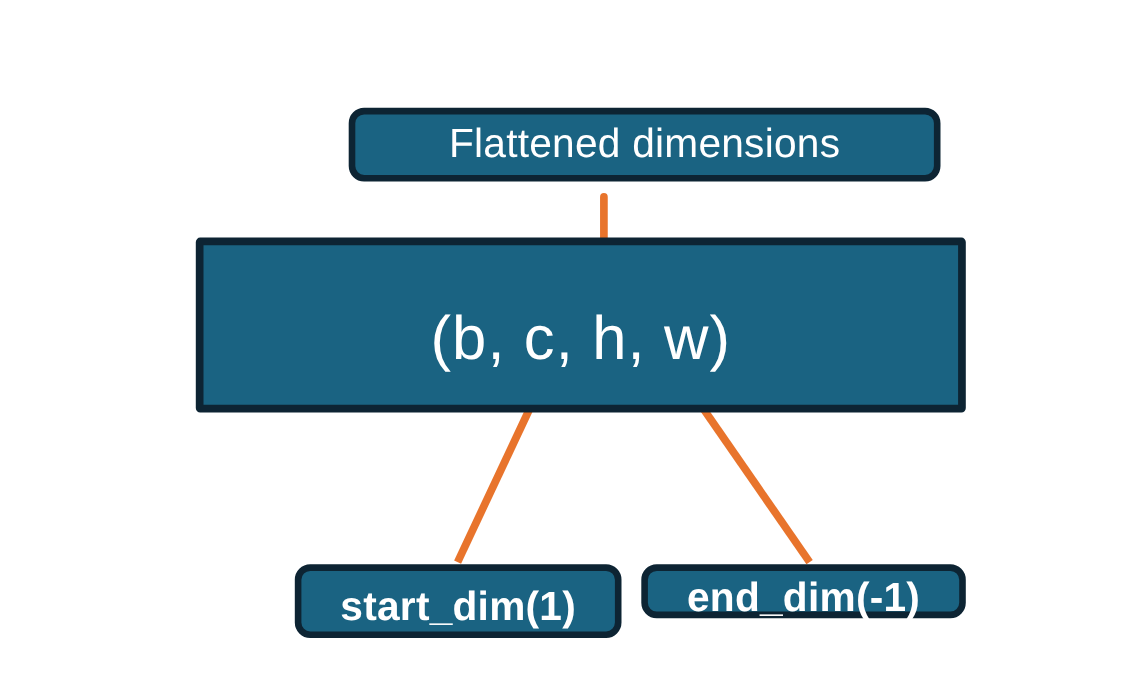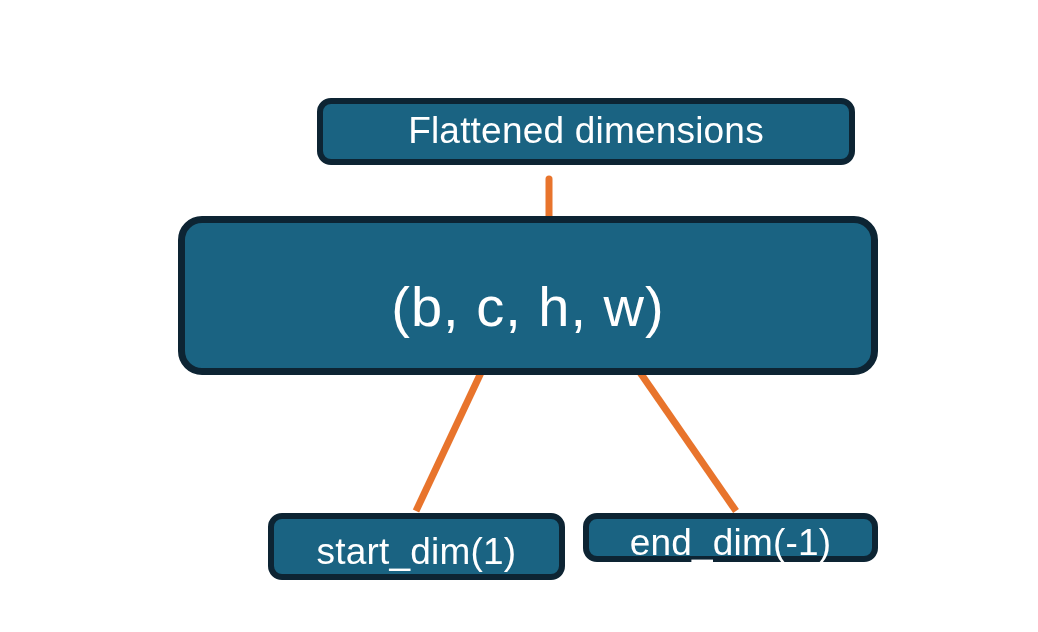--- a/index.html
+++ b/index.html
@@ -54,21 +54,21 @@
     position: relative;
     top: -1px;
   }
 
   
   #node-shape {
     left: 178px;
     top: 216px;
     width: 700px;
     height: 159px;
-    border-radius: 24px;
+    border-radius: 4px;
     border-width: 7px;
   }
   #node-shape .node-label {
     font-size: 56px;
     font-weight: 400;
     position: relative;
     top: 11px;
     letter-spacing: 1px;
   }
 
@@ -83,21 +83,21 @@
   #node-end-dim {
     left: 583px;
     top: 513px;
     width: 295px;
     height: 49px;
     border-radius: 14px;
   }
   #node-start-dim .node-label,
   #node-end-dim .node-label {
     font-size: 37px;
-    font-weight: 400;
+    font-weight: 700;
     position: relative;
     top: -1px;
     margin-top: 12px;
   }
 
   
   #connectors {
     position: absolute;
     left: 0;
     top: 0;

